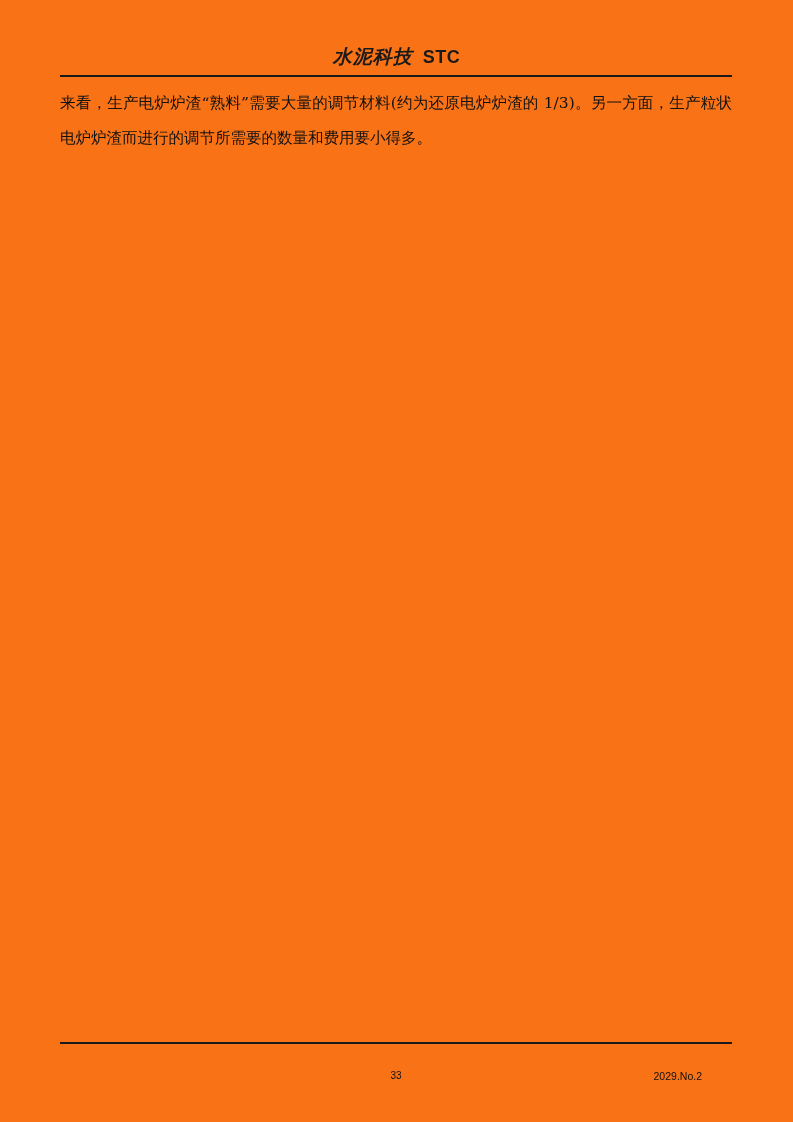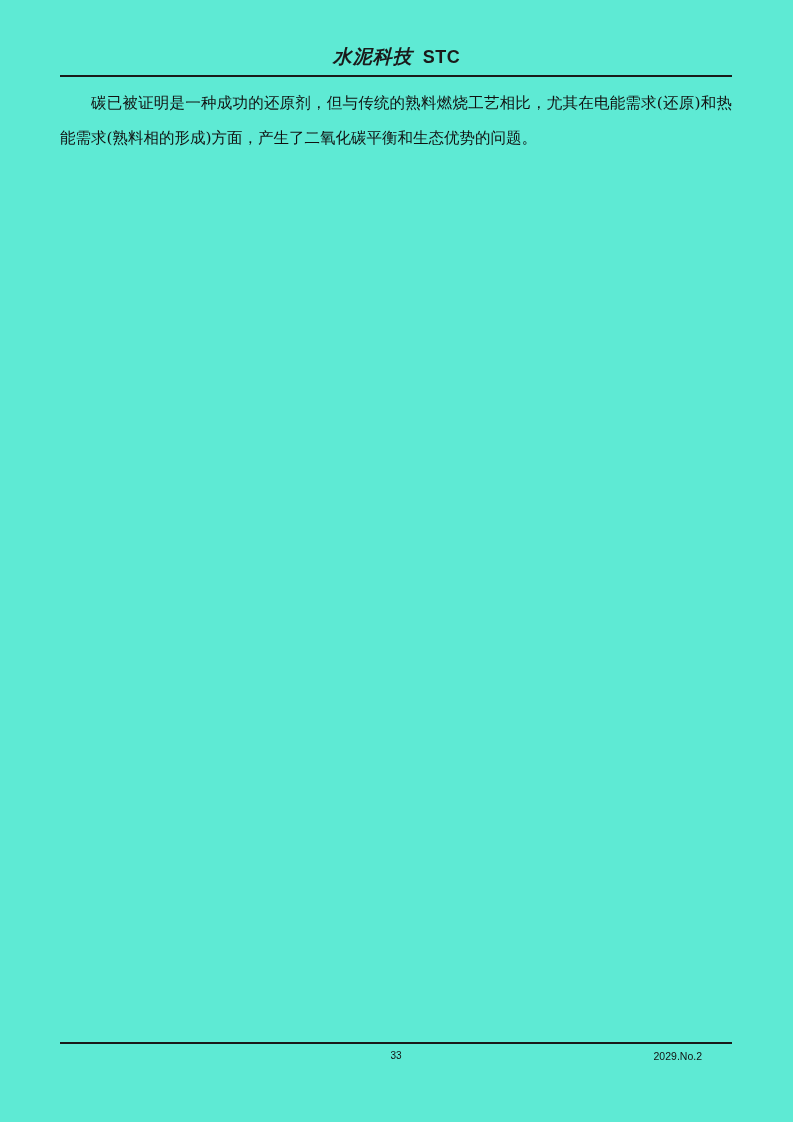--- a/index.html
+++ b/index.html
@@ -4,21 +4,21 @@
 <style>
   html, body {
     margin: 0;
     padding: 0;
     background: #8a8a8a;
   }
   .page {
     position: relative;
     width: 793px;
     height: 1122px;
-    background: #5eead4;
+    background: #f97316;
     margin: 0 auto;
     overflow: hidden;
     box-sizing: border-box;
   }
   .header {
     position: absolute;
     top: 44px;
     left: 0;
     width: 100%;
     text-align: center;
@@ -70,21 +70,21 @@
   .footer-rule {
     position: absolute;
     bottom: 78px;
     left: 60px;
     width: 672px;
     height: 0;
     border-top: 2px solid #1a1a1a;
   }
   .footer {
     position: absolute;
-    bottom: 52px;
+    bottom: 32px;
     left: 60px;
     width: 672px;
     height: 20px;
   }
   .footer-page {
     position: absolute;
     left: 50%;
     transform: translateX(-50%);
     font-family: "Liberation Sans", sans-serif;
     font-size: 10px;
@@ -103,21 +103,21 @@
 
 <div class="page">
 
   <div class="header">
     <span class="header-title">水泥科技</span><span class="header-abbr">STC</span>
   </div>
 
   <div class="header-rule"></div>
 
   <div class="body-text">
-    <p class="para indent">碳已被证明是一种成功的还原剂，但与传统的熟料燃烧工艺相比，尤其在电能需求(还原)和热能需求(熟料相的形成)方面，产生了二氧化碳平衡和生态优势的问题。</p>
+    <p class="para">来看，生产电炉炉渣“熟料”需要大量的调节材料(约为还原电炉炉渣的 1/3)。另一方面，生产粒状电炉炉渣而进行的调节所需要的数量和费用要小得多。</p>
   </div>
 
   <div class="footer-rule"></div>
 
   <div class="footer">
     <span class="footer-page">33</span>
     <span class="footer-issue">2029.No.2</span>
   </div>
 
 </div>

